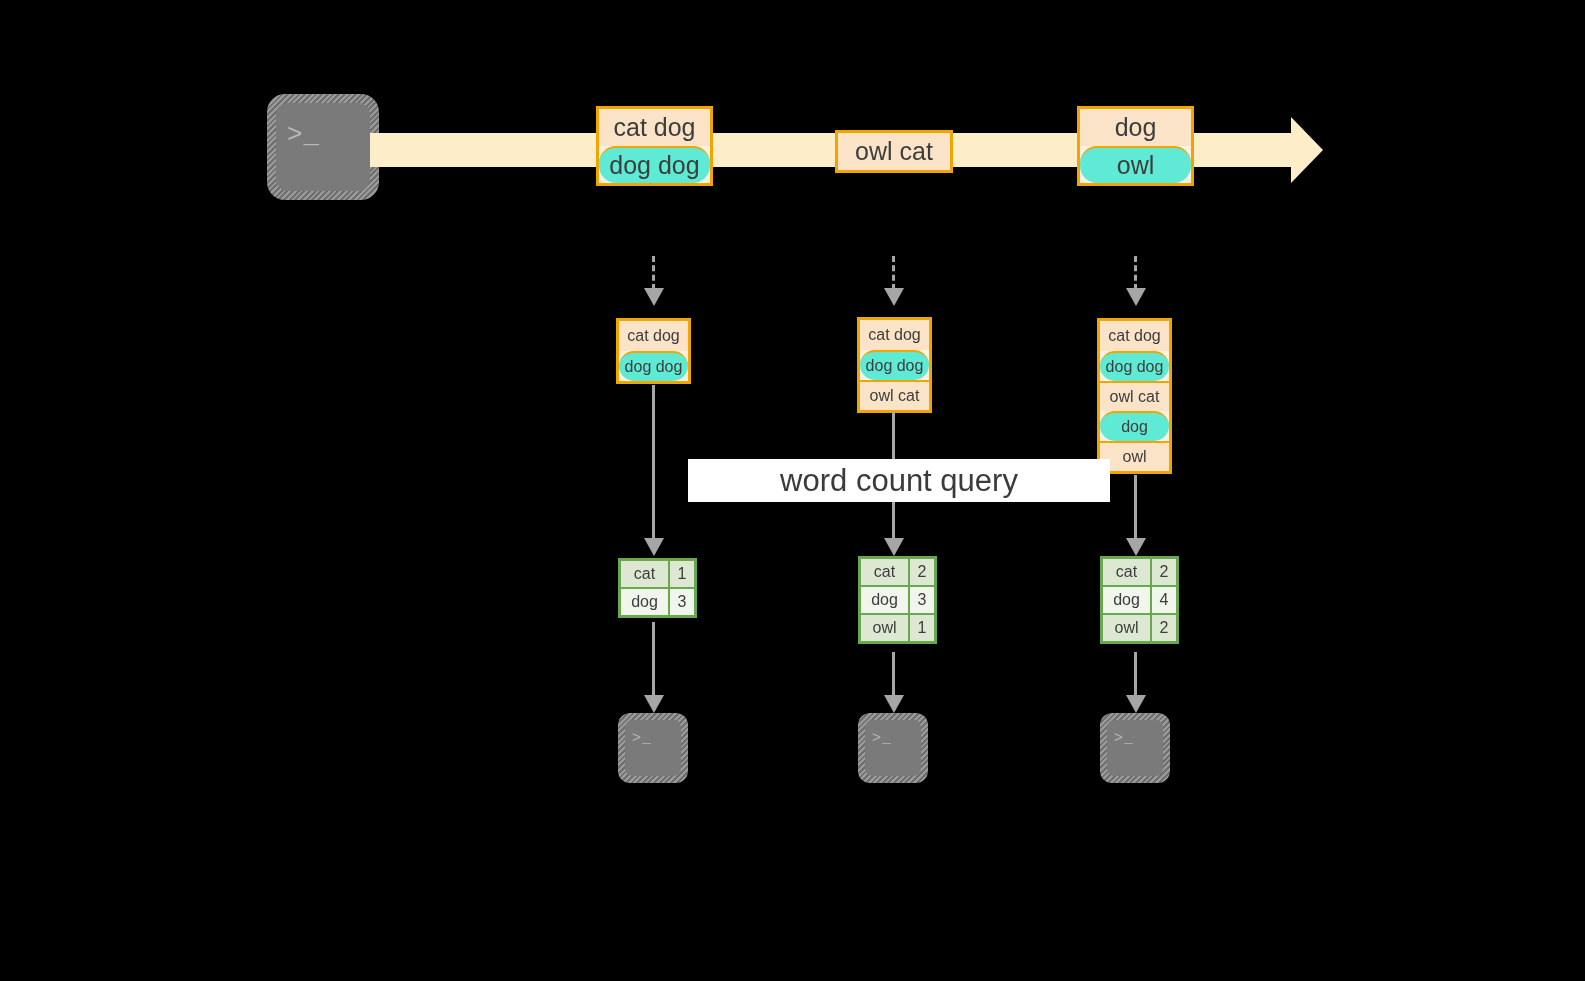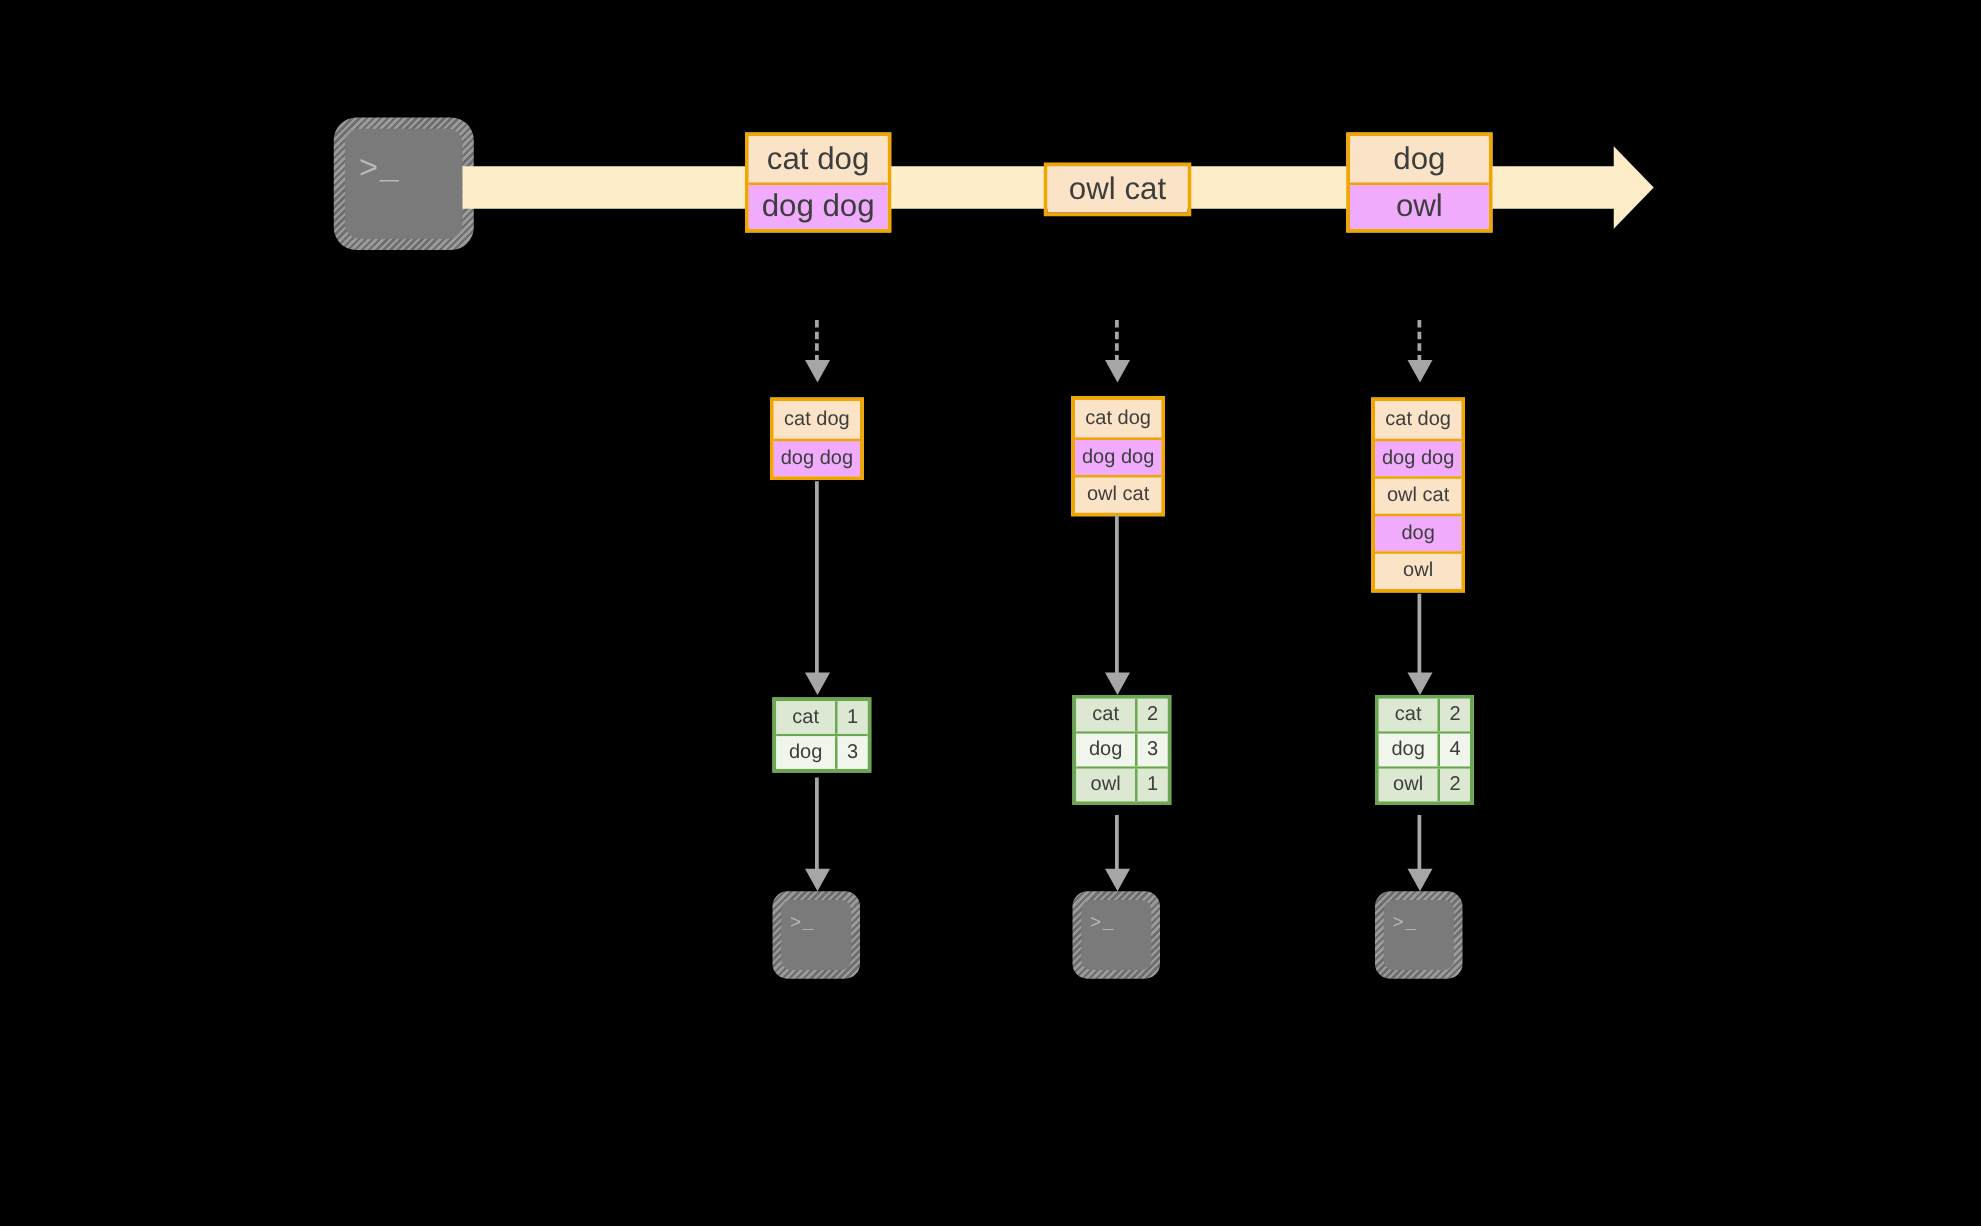--- a/index.html
+++ b/index.html
@@ -72,21 +72,21 @@
   .rec-row {
     box-sizing: border-box;
     display: flex;
     align-items: center;
     justify-content: center;
     color: #3d3d3d;
     white-space: nowrap;
   }
   .rec-row + .rec-row { border-top: 2px solid #f0a500; }
   .rec-row.tone-a { background: #fbe3c8; }
-  .rec-row.tone-b { background: #f0abfc; }
+  .rec-row.tone-b { background: #5eead4; border-radius: 17px; }
 
   .rec-stack.top     .rec-row { height: 37px; font-size: 25px; }
   .rec-stack.mid     .rec-row { height: 30px; font-size: 16px; }
 
   
   .tbl {
     position: absolute;
     box-sizing: border-box;
     border: 3px solid #6aa84f;
     background: #eef4e9;
@@ -194,20 +194,21 @@
 
   <div class="arrow-line" style="left:652px; top:385px; height:155px;"></div>
   <div class="arrow-head" style="left:644px; top:538px;"></div>
 
   <div class="arrow-line" style="left:892px; top:412px; height:128px;"></div>
   <div class="arrow-head" style="left:884px; top:538px;"></div>
 
   <div class="arrow-line" style="left:1134px; top:475px; height:65px;"></div>
   <div class="arrow-head" style="left:1126px; top:538px;"></div>
 
+  <div class="query-label" style="left:688px; top:459px; width:422px; height:43px;">word count query</div>
 
   <div class="tbl" style="left:618px; top:558px;">
     <div class="tbl-row tone-a">
       <div class="tbl-cell word">cat</div>
       <div class="tbl-cell count">1</div>
     </div>
     <div class="tbl-row tone-b">
       <div class="tbl-cell word">dog</div>
       <div class="tbl-cell count">3</div>
     </div>

